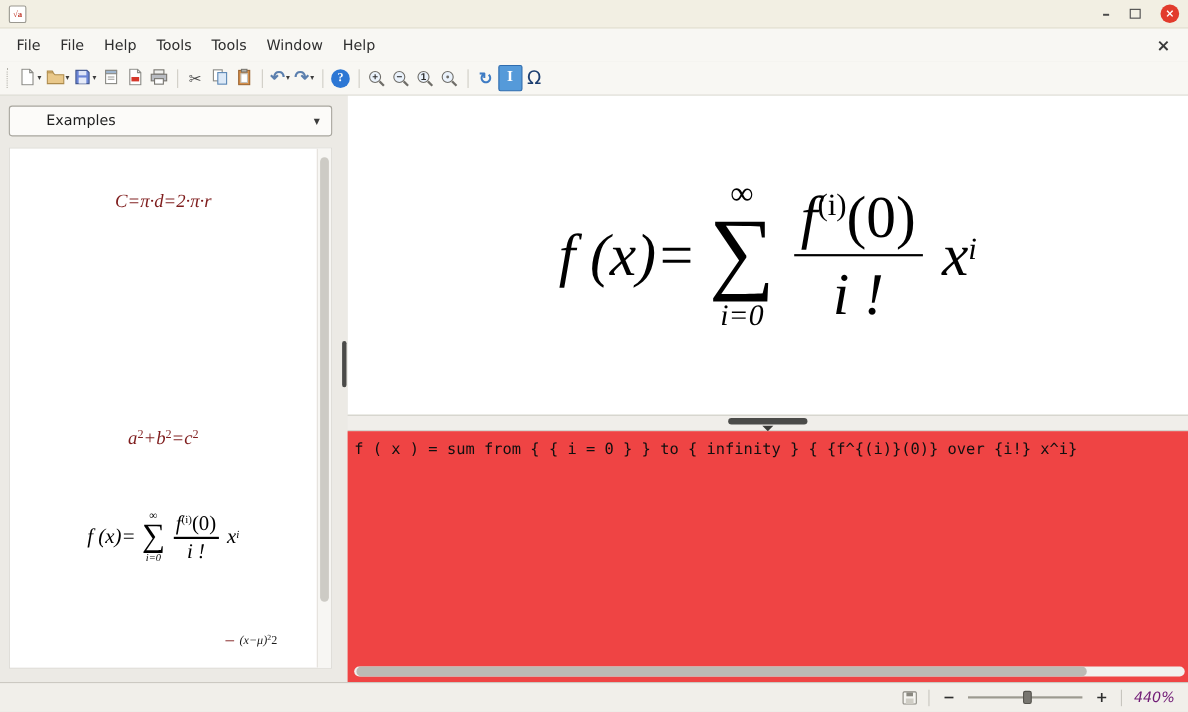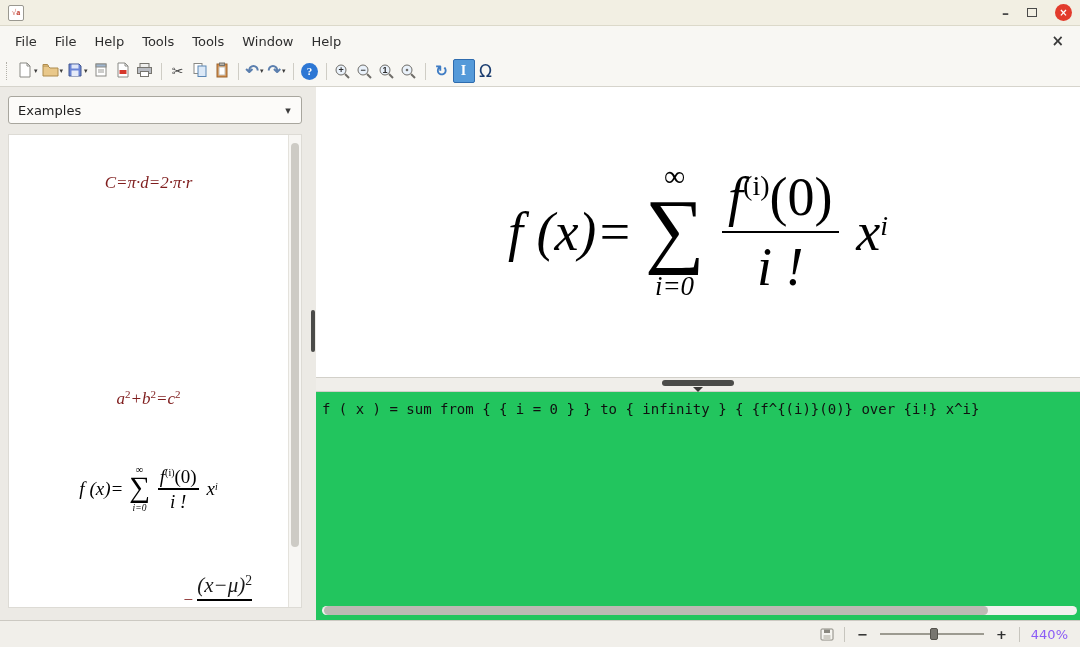--- a/index.html
+++ b/index.html
@@ -73,21 +73,21 @@
 
   
   .content { flex:1; display:flex; min-height:0; }
 
   
   .sidebar { width:310px; flex:0 0 310px; display:flex; flex-direction:column; padding:9px 8px 12px; background:#eceae5; }
   .combobox {
     height:28px; background:#fcfbf9; border:1px solid #a8a69e; border-radius:3px;
     display:flex; align-items:center; padding:0 2px 0 9px;
   }
-  .combo-label { flex:1; color:#1f1f1f; }
+  .combo-label { flex:1; color:#1f1f1f;margin-left:24px; }
   .combo-arrow { width:22px; text-align:center; color:#3c3c3c; font-size:11px; }
   .ex-list { flex:1; margin-top:10px; background:#fff; border:1px solid #dddbd5; position:relative; overflow:hidden; }
   .ex-item { position:absolute; left:0; right:13px; display:flex; justify-content:center; align-items:center; }
   .fserif { font-family:"Liberation Serif","DejaVu Serif",serif; font-size:17px; color:#7f1d1d; }
   .it { font-style:italic; }
   .fsup { font-size:0.65em; position:relative; top:-0.5em; display:inline-block; font-style:normal; }
   .vscrollbar { position:absolute; right:0; top:0; bottom:0; width:13px; background:#f7f6f3; border-left:1px solid #e4e2dc; }
   .vthumb { position:absolute; left:2px; right:2px; top:8px; height:404px; background:#cdcbc5; border-radius:5px; }
 
   
@@ -109,51 +109,51 @@
   .m-frac { display:inline-flex; flex-direction:column; align-items:center; padding:0 0.1em; }
   .m-num { white-space:nowrap; line-height:1.15; padding:0 0.12em; }
   .m-bar { height:0.055em; min-height:2px; background:#000; width:100%; margin:0.05em 0; }
   .m-den { line-height:1.15; }
   .m-sup { font-size:0.52em; position:relative; top:-0.7em; display:inline-block; font-style:normal; }
   .m-xsup { font-size:0.52em; position:relative; top:-0.55em; display:inline-block; }
   .m-pow { white-space:nowrap;text-align:center; }
 
   
   .gauss-row { position:absolute; top:438px; left:0; right:13px; display:flex; justify-content:flex-end; align-items:center; padding-right:36px; gap:4px; }
-  .gauss-frac { display:inline-flex; flex-direction:column; align-items:center; font-family:"Liberation Serif","DejaVu Serif",serif; font-size:21px; }
+  .gauss-frac { display:inline-flex; flex-direction:row; align-items:center; font-family:"Liberation Serif","DejaVu Serif",serif; font-size:11px; }
   .gauss-num { line-height:1.2; white-space:nowrap; }
   .gauss-den { line-height:1.2; }
 
   
   .hsplit { height:15px; flex:0 0 15px; background:#f0eeea; border-top:1px solid #d2d0c9; border-bottom:1px solid #d2d0c9; position:relative; }
   .hgrip { position:absolute; left:50%; transform:translateX(-50%); top:2px; width:72px; height:6px; background:#4b4b49; border-radius:3px; }
   .harrow { position:absolute; left:50%; transform:translateX(-50%); top:9px; width:0; height:0;
     border-left:5px solid transparent; border-right:5px solid transparent; border-top:5px solid #3a3a38; }
 
   
-  .editor { flex:1; background:#22c55e; position:relative; min-height:0; }
+  .editor { flex:1; background:#ef4444; position:relative; min-height:0; }
   .editor-text {
     font-family:"DejaVu Sans Mono","Liberation Mono",monospace;
     font-size:14px; color:#101010; padding:9px 6px; white-space:pre;
   }
   .hscrollbar { position:absolute; left:6px; right:3px; bottom:5px; height:9px; background:#f2f1ee; border-radius:5px; }
   .hthumb { position:absolute; left:2px; top:0; height:9px; width:88%; background:#bcbab4; border-radius:5px; }
 
   
   .statusbar {
     height:26px; flex:0 0 27px; background:#f1efea; border-top:1px solid #ccc9c2;
     display:flex; align-items:center; justify-content:flex-end; padding:0 12px; gap:10px;
   }
   .sb-sep { width:1px; height:15px; background:#c7c5be; }
   .sb-zoomglyph { color:#2e2e2e; font-size:13px; font-weight:bold; line-height:1; padding:0 2px; }
   .sb-slider { position:relative; width:104px; height:16px; }
   .sb-track { position:absolute; left:0; right:0; top:7px; height:2px; background:#9c9a90; }
   .sb-tick { position:absolute; left:50%; top:4px; width:1px; height:8px; background:#9c9a90; }
   .sb-thumb { position:absolute; left:50px; top:2px; width:8px; height:12px; background:#787670; border:1px solid #55534d; border-radius:2px; }
-  .sb-zoomval { color:#8b5cf6; min-width:38px; text-align:right; }
+  .sb-zoomval { color:#701a75; min-width:38px; text-align:right;font-style:italic; }
   .sb-save { display:inline-flex; align-items:center; }
 </style>
 </head>
 <body>
 
 <div class="app">
 
   <div class="titlebar">
     <span class="app-icon">√a</span>
     <span class="win-controls">

